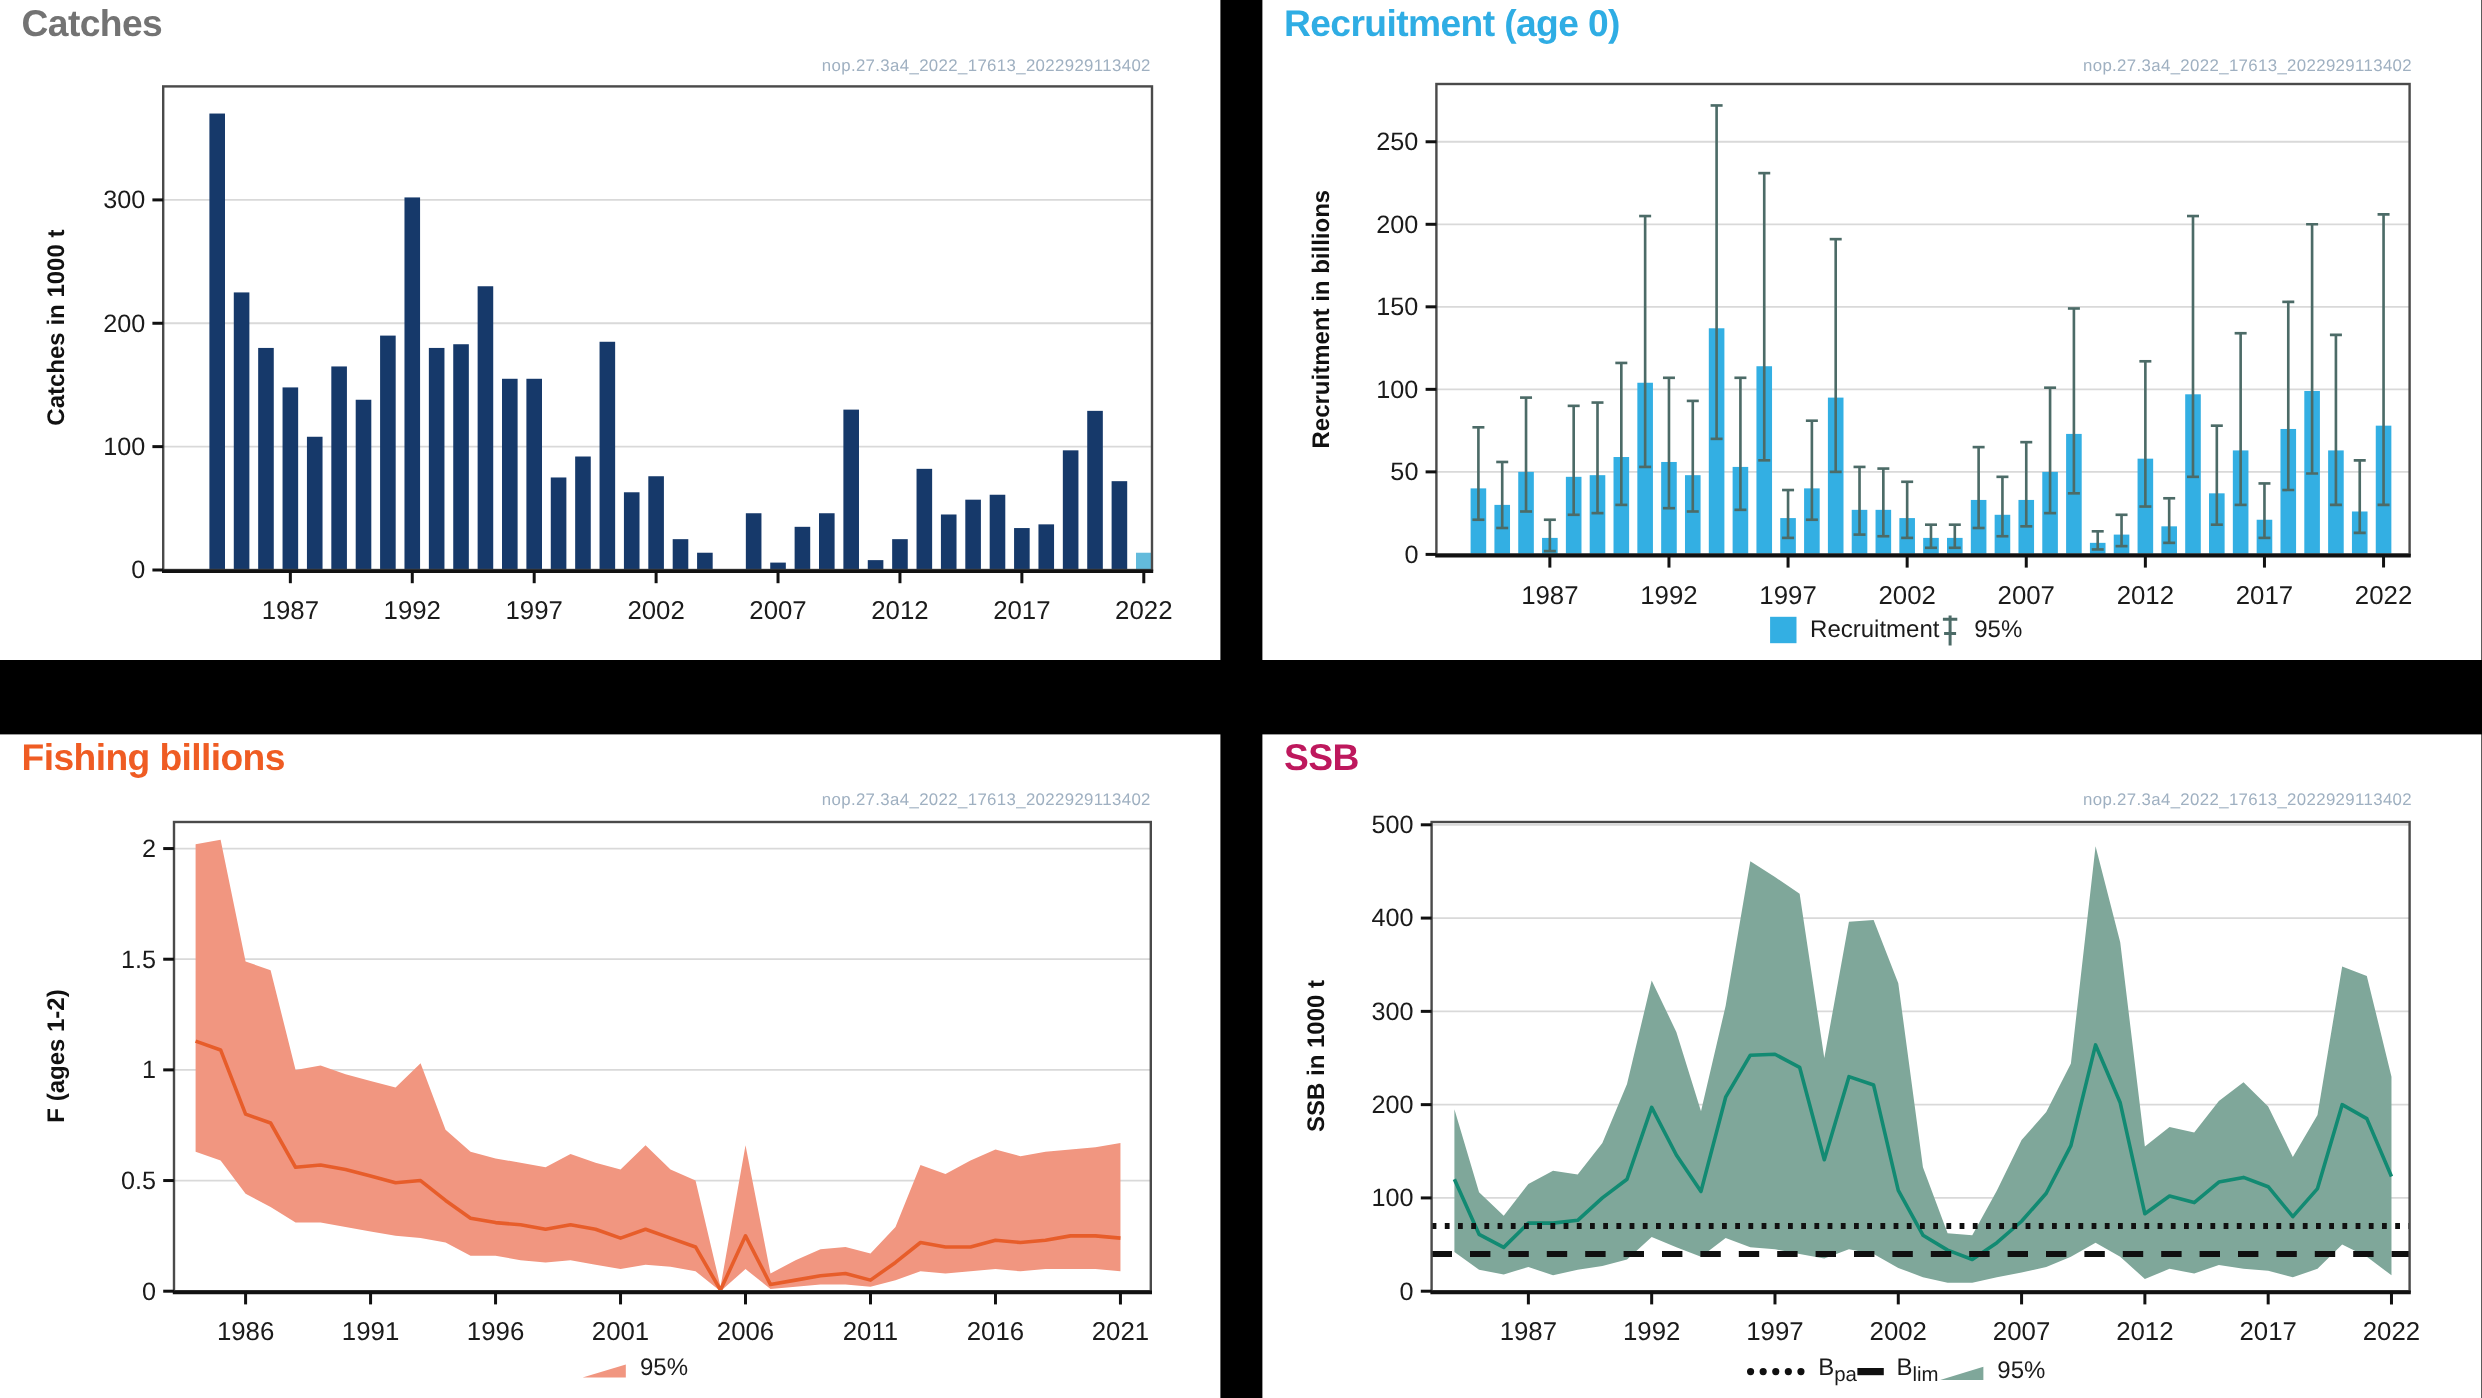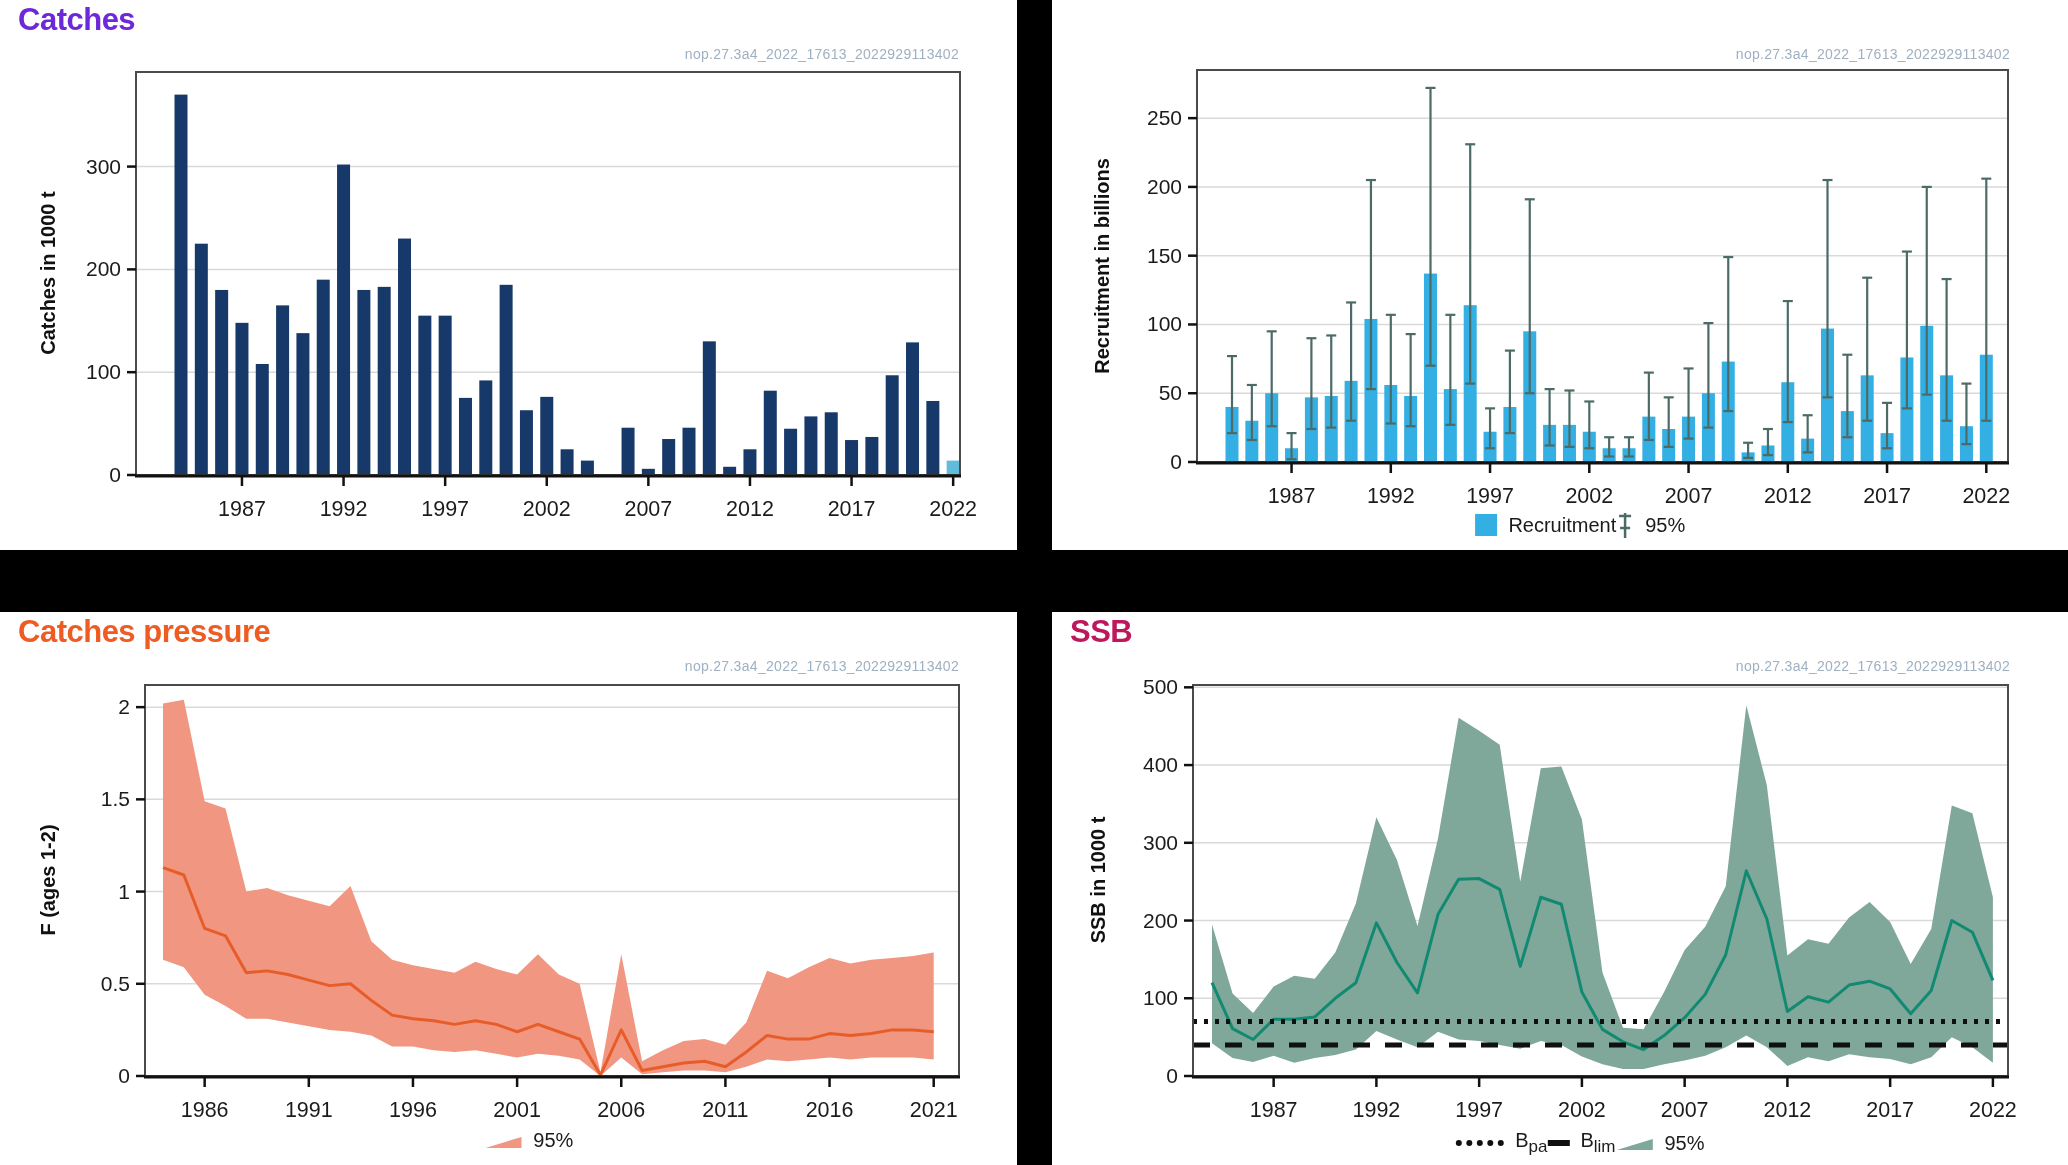--- a/index.html
+++ b/index.html
@@ -23,21 +23,21 @@
   .sw-square{width:22px;height:22px;display:inline-block;}
   .sw-dotted{width:48px;height:0;border-top:6px dotted #101010;display:inline-block;}
   .sw-dash{width:22px;height:6px;background:#101010;display:inline-block;}
 </style>
 </head>
 <body>
 
 <div class="page">
 
   <div class="panel">
-    <div class="title" style="color: #6d28d9;">Catches</div>
+    <div class="title" style="color: #737373;">Catches</div>
     <div class="watermark">nop.27.3a4_2022_17613_2022929113402</div>
     <div class="ylab" style="left:48px;top:273px;">Catches in 1000 t</div>
     <svg class="chart" width="1017" height="550" viewBox="0 0 1017 550">
         <line x1="136" x2="960" y1="372.1938775510204" y2="372.1938775510204" stroke="#d9d9d9" stroke-width="1.5"></line>
         <line x1="136" x2="960" y1="269.38775510204084" y2="269.38775510204084" stroke="#d9d9d9" stroke-width="1.5"></line>
         <line x1="136" x2="960" y1="166.58163265306126" y2="166.58163265306126" stroke="#d9d9d9" stroke-width="1.5"></line>
         <rect x="174.5" y="94.61734693877554" width="13" height="380.38265306122446" fill="#16396a"></rect>
         <rect x="194.82" y="243.6862244897959" width="13" height="231.3137755102041" fill="#16396a"></rect>
         <rect x="215.14" y="289.94897959183675" width="13" height="185.05102040816325" fill="#16396a"></rect>
         <rect x="235.46" y="322.84693877551024" width="13" height="152.15306122448976" fill="#16396a"></rect>
@@ -98,20 +98,21 @@
         <line x1="749.96" x2="749.96" y1="476" y2="486" stroke="#111" stroke-width="2.5"></line>
         <text x="749.96" y="516" text-anchor="middle" font-size="21.5" fill="#1b1b1b">2012</text>
         <line x1="851.5600000000001" x2="851.5600000000001" y1="476" y2="486" stroke="#111" stroke-width="2.5"></line>
         <text x="851.5600000000001" y="516" text-anchor="middle" font-size="21.5" fill="#1b1b1b">2017</text>
         <line x1="953.16" x2="953.16" y1="476" y2="486" stroke="#111" stroke-width="2.5"></line>
         <text x="953.16" y="516" text-anchor="middle" font-size="21.5" fill="#1b1b1b">2022</text>
       </svg>
   </div>
 
   <div class="panel">
+    <div class="title" style="color: rgb(47, 173, 228);">Recruitment (age 0)</div>
     <div class="watermark">nop.27.3a4_2022_17613_2022929113402</div>
     <div class="ylab" style="left:50px;top:266px;">Recruitment in billions</div>
     <svg class="chart" width="1016" height="550" viewBox="0 0 1016 550">
         <line x1="145" x2="956" y1="393.2280701754386" y2="393.2280701754386" stroke="#d9d9d9" stroke-width="1.5"></line>
         <line x1="145" x2="956" y1="324.4561403508772" y2="324.4561403508772" stroke="#d9d9d9" stroke-width="1.5"></line>
         <line x1="145" x2="956" y1="255.6842105263158" y2="255.6842105263158" stroke="#d9d9d9" stroke-width="1.5"></line>
         <line x1="145" x2="956" y1="186.9122807017544" y2="186.9122807017544" stroke="#d9d9d9" stroke-width="1.5"></line>
         <line x1="145" x2="956" y1="118.14035087719299" y2="118.14035087719299" stroke="#d9d9d9" stroke-width="1.5"></line>
         <rect x="173.5" y="406.9824561403509" width="13" height="55.017543859649095" fill="#33afe3"></rect>
         <rect x="193.35" y="420.7368421052632" width="13" height="41.26315789473682" fill="#33afe3"></rect>
@@ -310,21 +311,21 @@
           <line x1="9" y1="4" x2="9" y2="29" stroke-width="2.5"></line>
           <line x1="3" y1="7" x2="15" y2="7" stroke-width="2.5"></line>
           <line x1="4" y1="19" x2="14" y2="19" stroke-width="2.5"></line>
         </svg>
         <span class="lg">95%</span>
       </span>
     </div>
   </div>
 
   <div class="panel">
-    <div class="title" style="color: rgb(239, 92, 35);">Catches pressure</div>
+    <div class="title" style="color: rgb(239, 92, 35);">Fishing billions</div>
     <div class="watermark">nop.27.3a4_2022_17613_2022929113402</div>
     <div class="ylab" style="left:48px;top:268px;">F (ages 1-2)</div>
     <svg class="chart" width="1017" height="553" viewBox="0 0 1017 553">
         <line x1="145" x2="959" y1="371.7830188679245" y2="371.7830188679245" stroke="#d9d9d9" stroke-width="1.5"></line>
         <line x1="145" x2="959" y1="279.5660377358491" y2="279.5660377358491" stroke="#d9d9d9" stroke-width="1.5"></line>
         <line x1="145" x2="959" y1="187.3490566037736" y2="187.3490566037736" stroke="#d9d9d9" stroke-width="1.5"></line>
         <line x1="145" x2="959" y1="95.13207547169816" y2="95.13207547169816" stroke="#d9d9d9" stroke-width="1.5"></line>
         <polygon points="163,91.44339622641508 183.82999999999998,87.75471698113205 204.66,189.19339622641508 225.49,196.57075471698118 246.32,279.5660377358491 267.15,275.87735849056605 287.98,283.2547169811321 308.81,288.7877358490566 329.64,294.3207547169811 350.46999999999997,274.0330188679245 371.29999999999995,329.36320754716985 392.13,347.8066037735849 412.96,353.33962264150944 433.78999999999996,357.02830188679246 454.62,360.7169811320755 475.45,349.6509433962264 496.28,357.02830188679246 517.1099999999999,362.561320754717 537.9399999999999,342.2735849056604 558.77,362.561320754717 579.5999999999999,371.7830188679245 600.43,460.311320754717 621.26,342.2735849056604 642.0899999999999,449.24528301886795 662.92,438.1792452830189 683.75,428.95754716981133 704.5799999999999,427.1132075471698 725.41,432.64622641509436 746.24,410.5141509433962 767.0699999999999,358.872641509434 787.9,366.25 808.7299999999999,355.183962264151 829.56,345.9622641509434 850.39,351.4952830188679 871.2199999999999,347.8066037735849 892.05,345.9622641509434 912.8799999999999,344.1179245283019 933.7099999999999,340.4292452830189 933.7099999999999,447.4009433962264 912.8799999999999,445.5566037735849 892.05,445.5566037735849 871.2199999999999,445.5566037735849 850.39,447.4009433962264 829.56,445.5566037735849 808.7299999999999,447.4009433962264 787.9,449.24528301886795 767.0699999999999,447.4009433962264 746.24,454.77830188679246 725.41,460.311320754717 704.5799999999999,458.4669811320755 683.75,458.4669811320755 662.92,460.311320754717 642.0899999999999,462.1556603773585 621.26,445.5566037735849 600.43,464 579.5999999999999,447.4009433962264 558.77,443.7122641509434 537.9399999999999,441.8679245283019 517.1099999999999,445.5566037735849 496.28,441.8679245283019 475.45,438.1792452830189 454.62,440.02358490566036 433.78999999999996,438.1792452830189 412.96,434.49056603773585 392.13,434.49056603773585 371.29999999999995,423.42452830188677 350.46999999999997,419.7358490566038 329.64,417.89150943396226 308.81,414.20283018867923 287.98,410.5141509433962 267.15,406.82547169811323 246.32,406.82547169811323 225.49,393.91509433962267 204.66,382.8490566037736 183.82999999999998,355.183962264151 163,347.8066037735849" fill="#f19680"></polygon>
         <polyline points="163,255.58962264150946 183.82999999999998,262.9669811320755 204.66,316.45283018867923 225.49,323.8301886792453 246.32,360.7169811320755 267.15,358.872641509434 287.98,362.561320754717 308.81,368.09433962264154 329.64,373.62735849056605 350.46999999999997,371.7830188679245 371.29999999999995,388.3820754716981 392.13,403.1367924528302 412.96,406.82547169811323 433.78999999999996,408.6698113207547 454.62,412.35849056603774 475.45,408.6698113207547 496.28,412.35849056603774 517.1099999999999,419.7358490566038 537.9399999999999,412.35849056603774 558.77,419.7358490566038 579.5999999999999,427.1132075471698 600.43,463.07783018867923 621.26,417.89150943396226 642.0899999999999,458.4669811320755 662.92,454.77830188679246 683.75,451.08962264150944 704.5799999999999,449.24528301886795 725.41,454.77830188679246 746.24,440.02358490566036 767.0699999999999,423.42452830188677 787.9,427.1132075471698 808.7299999999999,427.1132075471698 829.56,421.5801886792453 850.39,423.42452830188677 871.2199999999999,421.5801886792453 892.05,417.89150943396226 912.8799999999999,417.89150943396226 933.7099999999999,419.7358490566038" fill="none" stroke="#e75d2a" stroke-width="3" stroke-linejoin="round"></polyline>
         <rect x="145" y="73" width="814" height="391" fill="none" stroke="#4a4a4a" stroke-width="2"></rect>

